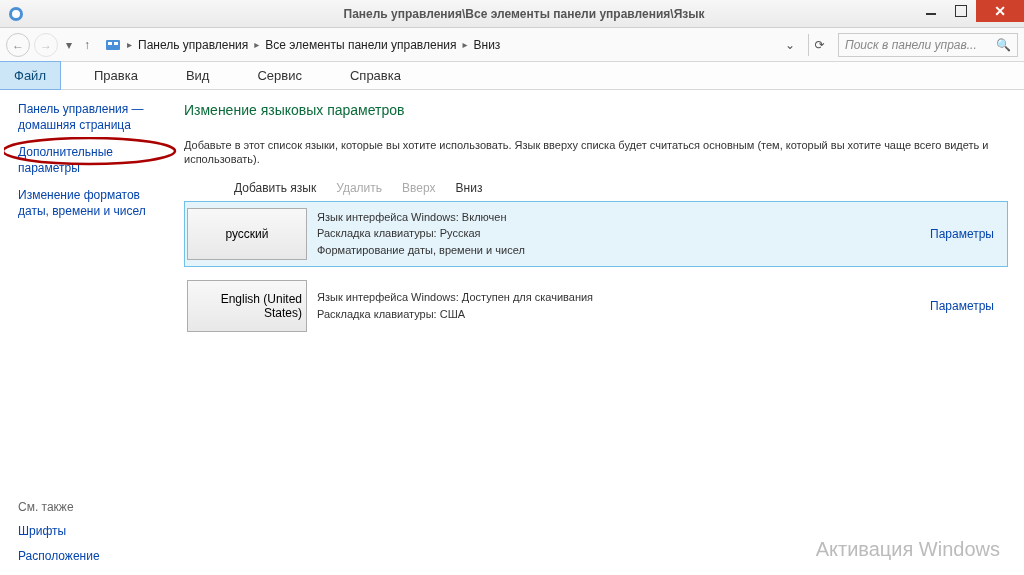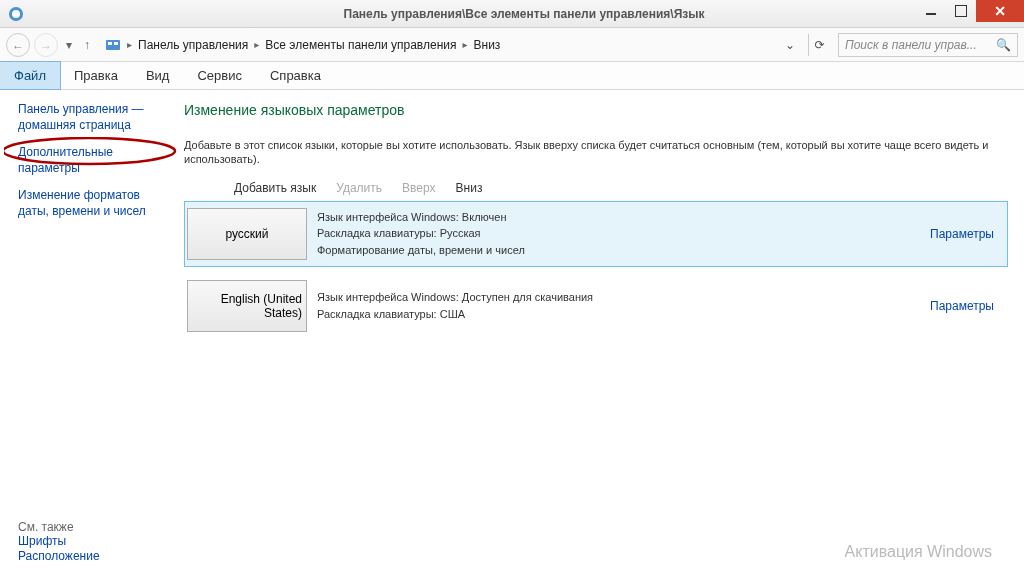--- a/index.html
+++ b/index.html
@@ -22,49 +22,49 @@
   .breadcrumb { display:flex; align-items:center; gap:6px; flex:1; padding-left:6px; }
   .breadcrumb .bc-item { color:#222; font-size:12px; }
   .breadcrumb .bc-sep { color:#666; font-size:10px; }
   .bc-dropdown { margin-left:auto; width:18px; text-align:center; color:#555; }
   .refresh { width:22px; height:22px; border-left:1px solid #ccc; display:flex; align-items:center; justify-content:center; color:#555; margin:0 4px; }
   .searchbox { width:180px; height:24px; border:1px solid #ccc; display:flex; align-items:center; padding:0 6px; color:#888; font-style:italic; gap:8px; }
   .searchbox span.mag { margin-left:auto; color:#888; font-style:normal; }
   .cp-icon { width:16px; height:16px; display:inline-block; }
 
   
-  .menubar { height:28px; display:flex; align-items:stretch; border-bottom:1px solid #d8d8d8; background:#fdfdfd; }
+  .menubar { height:28px; display:flex; align-items:stretch; border-bottom:1px solid #d8d8d8; background:#fdfdfd;gap:20px; }
   .menuitem { padding:0 14px; display:flex; align-items:center; color:#333; font-size:13px; }
   .menuitem.active { background:#cde6f7; outline:1px solid #7eb4ea; color:#0a4b78; }
 
   
   .mainarea { display:flex; height: calc(575px - 28px - 34px - 28px); }
   .sidebar { width:174px; padding:12px 14px 10px 18px; display:flex; flex-direction:column; gap:12px; font-size:12px; }
   .sidebar a { color:#0645ad; text-decoration:none; line-height:1.3; display:block; }
   .sidebar .circled { position:relative; }
   .sidebar .circled svg { position:absolute; left:-14px; top:-8px; pointer-events:none; }
-  .sidebar .bottom { margin-top:auto; display:flex; flex-direction:column; }
+  .sidebar .bottom { margin-top:auto; display:flex; flex-direction:column; gap:10px; }
   .sidebar .bottom .hdr { color:#666; }
 
   .content { flex:1; padding:12px 16px 0 10px; display:flex; flex-direction:column; }
   .content h2 { color:#0a6a3a; font-weight:normal; font-size:14px; margin-bottom:20px; }
   .content .desc { color:#333; font-size:11px; margin-bottom:14px; line-height:1.3; }
   .toolbar { display:flex; gap:20px; font-size:12px; margin-bottom:6px; padding-left:2px;margin-left:48px; }
   .toolbar .tb-item { color:#333; }
   .toolbar .tb-item.disabled { color:#aaa; }
 
   .langlist { display:flex; flex-direction:column; gap:6px; }
   .langrow { display:flex; align-items:stretch; border:1px solid transparent; padding:0; min-height:66px; }
   .langrow.selected { background:#e5f3fb; border:1px solid #70c0e7; }
   .langbox { width:120px; border:1px solid #adadad; background:linear-gradient(#f8f8f8,#e8e8e8); display:flex; align-items:center; justify-content:center; margin:6px 10px 6px 2px; text-align:right; font-size:12px; padding:4px; }
   .langdetails { flex:1; display:flex; flex-direction:column; justify-content:center; font-size:11px; color:#333; line-height:1.5; padding:1px 0; }
   .langoptions { width:90px; display:flex; align-items:center; justify-content:center; }
   .langoptions a { color:#0645ad; text-decoration:none; font-size:12px; }
 
-  .watermark { position:absolute; right:32px; bottom:14px; color:#bbb; font-size:16px; }
+  .watermark { position:absolute; right:24px; bottom:14px; color:#bbb; font-size:20px; }
 </style>
 </head>
 <body>
 
 <div class="titlebar">
   <svg class="icon" viewBox="0 0 16 16">
       <circle cx="8" cy="8" r="7" fill="#4a90d9"></circle>
       <circle cx="8" cy="8" r="4" fill="#fff"></circle>
     </svg>
   <div class="title">Панель управления\Все элементы панели управления\Язык</div>

